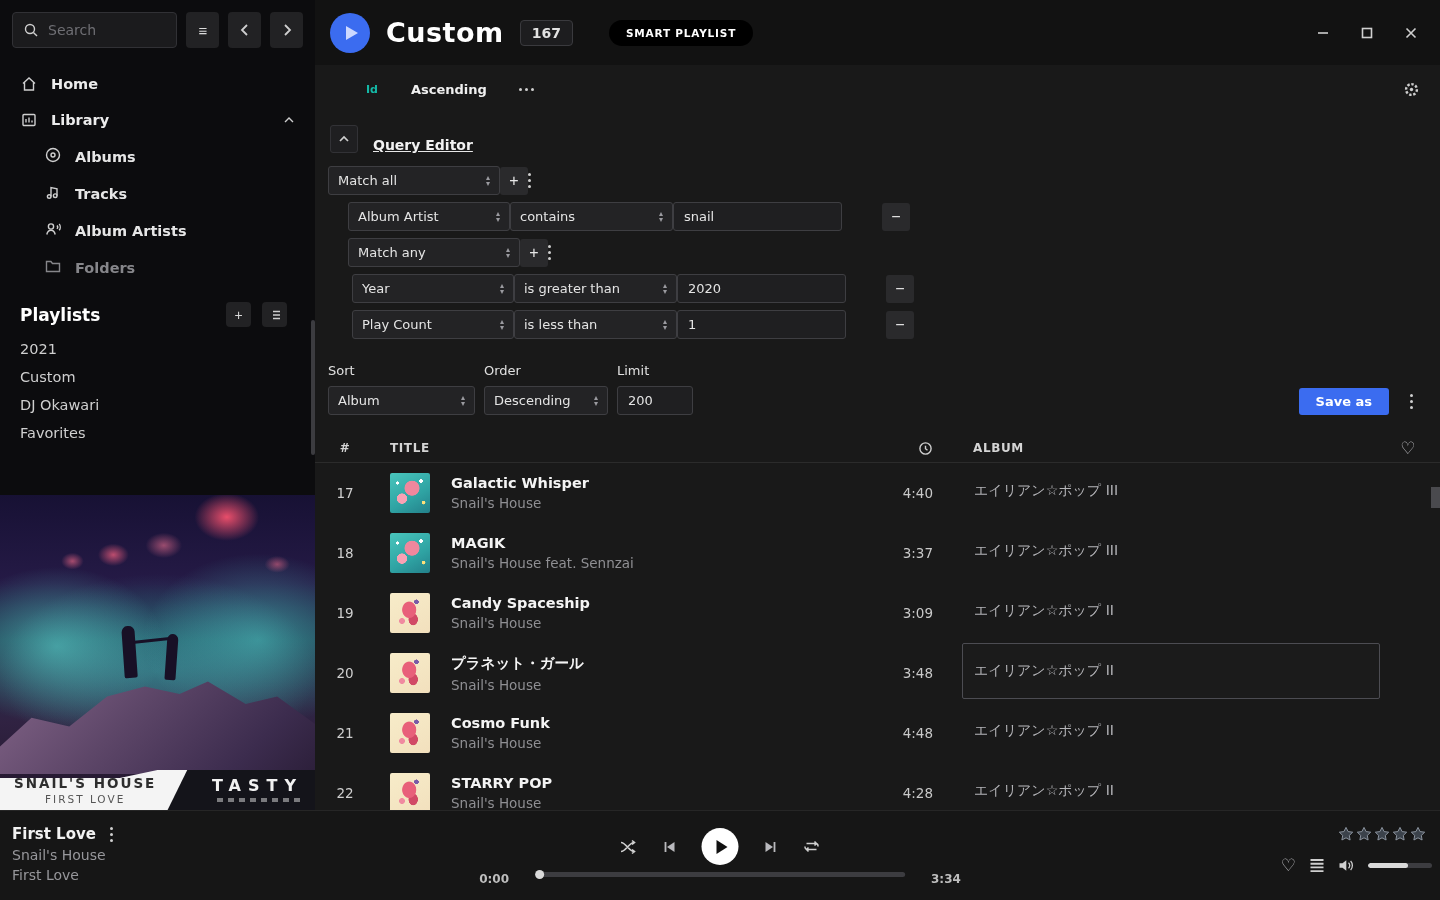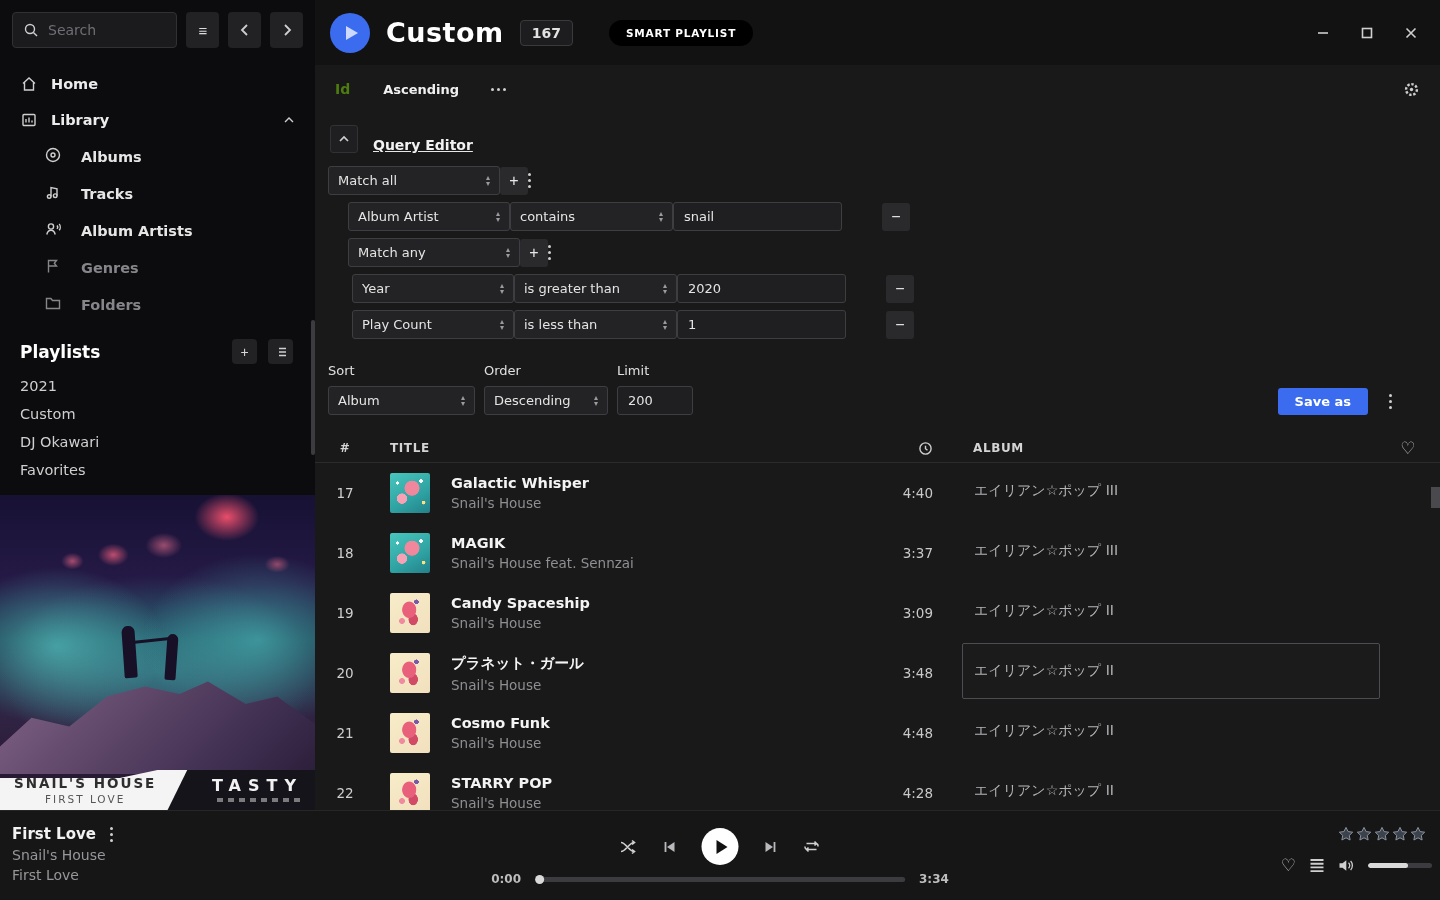--- a/index.html
+++ b/index.html
@@ -12,25 +12,25 @@
   .sidebar-top { display:flex; gap:9px; padding:12px; }
   .search-box { width:166px; height:36px; background:#1b1b1d; border:1px solid #313135; border-radius:4px;
     display:flex; align-items:center; gap:9px; padding:0 10px; color:#6f6f74; }
   .search-box .ph { font-size:14px; color:#6f6f74; }
   .sq-btn { width:33px; height:36px; background:#222224; border:none; border-radius:4px; color:#dcdcdc;
     display:flex; align-items:center; justify-content:center; cursor:pointer; font-size:15px; }
   .nav { padding-top:6px; }
   .nav-item { display:flex; align-items:center; gap:13px; padding:9px 20px; font-size:14.5px; font-weight:bold;
     color:#ececec; cursor:pointer; }
   .nav-item .grow { flex:1; }
-  .sub-item { display:flex; align-items:center; gap:19px; padding:8px 20px 8px 44px; font-size:14.5px;
+  .sub-item { display:flex; align-items:center; gap:13px; padding:8px 20px 8px 44px; font-size:14.5px;
     font-weight:bold; color:#e6e6e6; cursor:pointer;text-align:right; }
   .sub-item.dim { color:#86868a; }
   .sub-item.dim svg { stroke:#86868a; }
-  .playlists { margin-top:16px; padding:0 22px 0 20px; }
+  .playlists { margin-top:16px; padding:0 28px 0 20px; }
   .pl-head { display:flex; align-items:center; }
   .pl-head h2 { font-size:17px; font-weight:bold; color:#fff; flex:1; }
   .pl-btn { width:25px; height:25px; background:#222224; border:none; border-radius:4px; color:#d8d8d8;
     display:flex; align-items:center; justify-content:center; margin-left:11px; cursor:pointer; font-size:14px; }
   .pl-item { font-size:14.5px; color:#cfcfcf; padding:6px 0; cursor:pointer; }
   .pl-item:first-of-type { margin-top:8px; }
   .sidebar-thumb { position:absolute; left:311px; top:320px; width:4px; height:135px; background:#3c3c40; border-radius:2px; }
 
   
   .album-art { position:absolute; left:0; bottom:0; width:315px; height:315px; overflow:hidden; cursor:pointer;
@@ -75,21 +75,21 @@
     padding:4px 11px; font-size:14px; font-weight:bold; color:#e2e2e2; }
   .smart-pill { margin-left:36px; background:#000; border-radius:14px; padding:7px 17px;
     font-size:10.5px; font-weight:bold; letter-spacing:.8px; color:#fff; }
   .win-controls { margin-left:auto; display:flex; gap:14px; }
   .win-btn { width:30px; height:30px; background:none; border:none; color:#e3e3e3; cursor:pointer;
     display:flex; align-items:center; justify-content:center; }
 
   
   .main { position:absolute; left:315px; top:65px; width:1125px; height:745px; background:#191919; overflow:hidden; }
   .toolbar { height:48px; display:flex; align-items:center; padding:0 20px; }
-  .tb-sort { font-size:14px; font-weight:bold; color:#4d7c0f; cursor:pointer; }
+  .tb-sort { font-size:11px; font-weight:bold; color:#14b8a6; cursor:pointer;margin-left:31px; }
   .tb-dir { font-size:13px; font-weight:bold; color:#f0f0f0; margin-left:33px; cursor:pointer; }
   .dots-h { display:flex; gap:3px; margin-left:32px; cursor:pointer; }
   .dots-h i, .dots-v i { width:3px; height:3px; border-radius:50%; background:#cfcfcf; display:block; }
   .dots-v { display:flex; flex-direction:column; gap:3px; cursor:pointer; align-items:center; }
   .toolbar .gear { margin-left:auto; cursor:pointer; }
 
   .qe-header { display:flex; align-items:flex-end; gap:15px; margin:12px 0 0 15px;text-decoration:underline; }
   .chev-btn { width:28px; height:28px; background:#1f1f21; border:1px solid #323236; border-radius:3px;
     color:#d5d5d5; display:flex; align-items:center; justify-content:center; cursor:pointer; }
   .qe-title { font-size:14px; font-weight:bold; color:#f2f2f2; }
@@ -97,21 +97,21 @@
   .sel { height:29px; background:#232325; border:1px solid #3e3e42; border-radius:3px; display:flex;
     align-items:center; padding:0 9px; font-size:13px; color:#e4e4e4; cursor:pointer; }
   .sel .grow { flex:1; }
   .stepper { display:flex; flex-direction:column; line-height:6px; font-size:8px; color:#9a9aa0; }
   .qinput { height:29px; background:#1f1f21; border:1px solid #3e3e42; border-radius:3px; padding:0 10px;
     font-size:13px; color:#e4e4e4; font-family:inherit; }
   .mini-btn { width:28px; height:28px; background:#2a2a2c; border:none; border-radius:3px; color:#e8e8e8;
     display:flex; align-items:center; justify-content:center; font-size:16px; cursor:pointer; }
   .w-group { width:172px; } .w-field { width:162px; } .w-op { width:163px; } .w-val { width:169px; }
 
-  .sort-row { display:flex; align-items:flex-end; margin:24px 0 0 13px; padding-right:36px; }
+  .sort-row { display:flex; align-items:flex-end; margin:24px 0 0 13px; padding-right:15px; }
   .sr-block { margin-right:9px; }
   .sr-label { font-size:13px; color:#e0e0e0; margin-bottom:8px; }
   .w-sort { width:147px; } .w-order { width:124px; } .w-limit { width:76px; }
   .sort-row .spacer { flex:1; }
   .save-btn { height:27px; background:#3b6cf0; color:#fff; border:none; border-radius:3px; padding:0 17px;
     font-size:13px; font-weight:bold; cursor:pointer; font-family:inherit; }
   .sort-row .dots-v { width:28px; height:27px; justify-content:center; margin-left:8px; }
 
   .grid { display:grid; grid-template-columns:60px 1fr 86px 440px 60px; align-items:center; }
   .table-header { height:29px; margin-top:19px; border-bottom:1px solid #2b2b2b;
@@ -156,21 +156,21 @@
   .np-title { font-size:15px; font-weight:bold; color:#f2f2f2; }
   .np-artist,.np-album { font-size:14px; color:#97979b; margin-top:4px; }
   .controls { position:absolute; left:50%; top:17px; transform:translateX(-50%);
     display:flex; align-items:center; gap:25px; }
   .ctl { background:none; border:none; color:#b9b9bd; cursor:pointer; display:flex; align-items:center; }
   .big-play { width:37px; height:37px; border-radius:50%; background:#fff; border:none; cursor:pointer;
     display:flex; align-items:center; justify-content:center; }
   .big-play .tri { width:0; height:0; border-left:11px solid #111; border-top:7px solid transparent;
     border-bottom:7px solid transparent; margin-left:3px; }
   .seek { position:absolute; left:50%; bottom:14px; transform:translateX(-50%);
-    display:flex; align-items:center; gap:14px; }
+    display:flex; align-items:flex-start; gap:26px; }
   .seek-time { font-size:12px; font-weight:bold; color:#bdbdbd; }
   .seek-bar { width:370px; height:5px; background:#3c3c40; border-radius:3px; position:relative; cursor:pointer; }
   .seek-dot { position:absolute; left:0; top:-2px; width:9px; height:9px; border-radius:50%; background:#d9d9d9; }
   .stars { position:absolute; right:14px; top:15px; display:flex; gap:2px; }
   .stars svg { cursor:pointer; }
   .pb-icons { position:absolute; right:8px; top:46px; display:flex; align-items:center; gap:13px; }
   .vol-track { width:64px; height:5px; background:#3c3c40; border-radius:3px; overflow:hidden; cursor:pointer; }
   .vol-fill { height:100%; background:#d9d9d9; border-radius:3px; }
   .heart-glyph { font-size:17px; color:#b9b9bd; cursor:pointer; line-height:1; }
   svg.ic { stroke:#cfcfcf; fill:none; stroke-width:1.4; }
@@ -241,26 +241,20 @@
           <div class="sub-item">
     <span class="li-icon"><svg width="18" height="18" viewBox="0 0 18 18" class="ic">
                 <circle cx="7" cy="6.5" r="2.6"></circle>
                 <path d="M2.8 14.5c.6-2.8 2.2-4.2 4.2-4.2s3.6 1.4 4.2 4.2"></path>
                 <path d="M13 5.5c.8.9.8 2.5 0 3.4M15.2 4c1.4 1.7 1.4 4.6 0 6.3"></path>
               </svg></span>
     <span class="li-label">Album Artists</span>
   </div>
           <div class="sub-item dim">
     <span class="li-icon"><svg width="18" height="18" viewBox="0 0 18 18" class="ic">
-                <path d="M4.5 15.5v-12h8l-2.2 2.7 2.2 2.8h-8"></path>
-              </svg></span>
-    <span class="li-label">Genres</span>
-  </div>
-          <div class="sub-item dim">
-    <span class="li-icon"><svg width="18" height="18" viewBox="0 0 18 18" class="ic">
                 <path d="M2.5 4.5h4.4l1.6 2h7v8h-13z"></path>
               </svg></span>
     <span class="li-label">Folders</span>
   </div>
         </div>
     </nav>
 
     <div class="playlists">
       <div class="pl-head">
         <h2>Playlists</h2>

